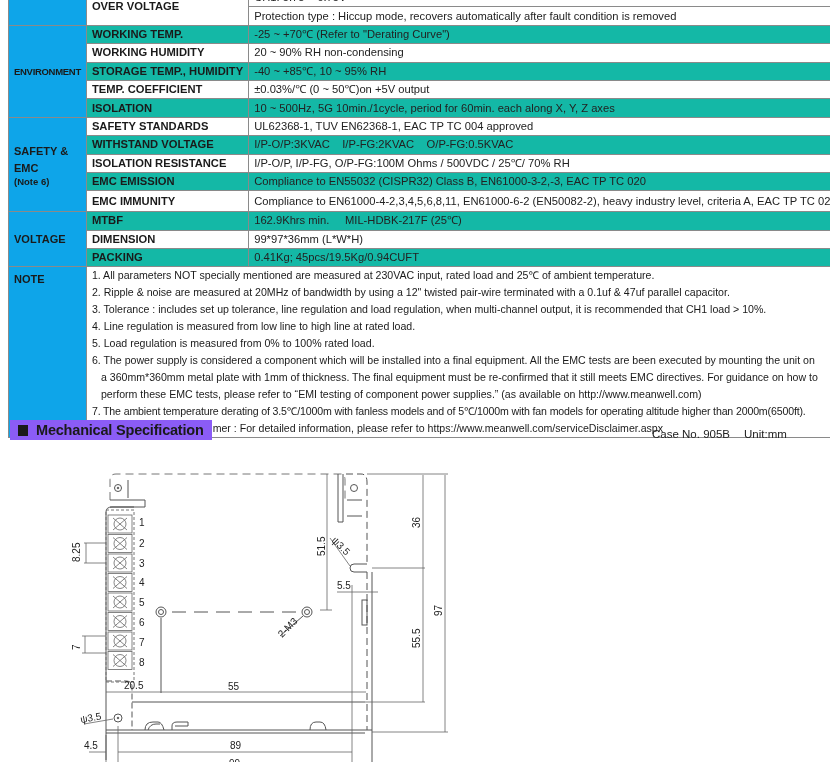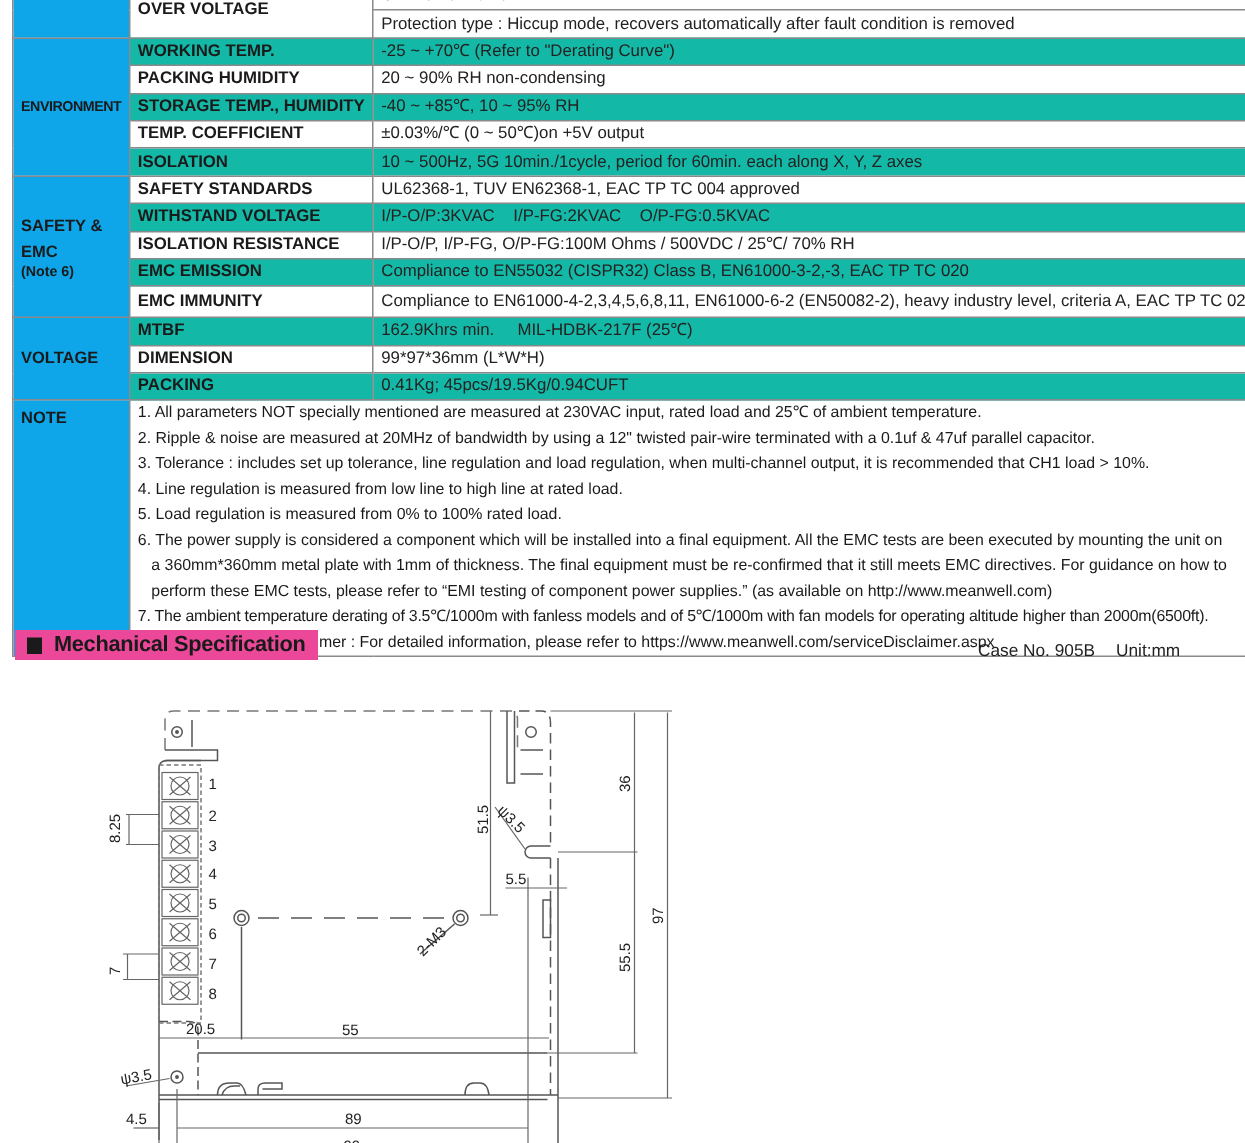--- a/index.html
+++ b/index.html
@@ -10,21 +10,21 @@
   .spec td { border:1px solid #8a8a8a; padding:0 5px; height:17.4px; line-height:17px; white-space:nowrap; }
   .spec td.grp { width:55px; font-weight:bold; font-size:11px; text-align:left; background:#0ea5e9; vertical-align:middle; }
   .spec td.grp.small { font-size:9.5px; transform-origin:left; letter-spacing:-0.3px; }
   .spec td.key { width:138px; font-weight:bold; font-size:11.2px; }
   .spec tr.g td.key, .spec tr.g td.val { background:#14b8a6; }
   .spec td.val { color:#222; }
   .spec td.note-lbl { vertical-align:top; padding-top:4px; font-weight:bold; }
   .notes { padding:3px 5px 3px 5px; line-height:13.2px; font-size:10.6px; white-space:normal; }
   .notes div.ind { padding-left:9px; }
   .grp .sub { display:block; font-weight:normal; font-size:9.5px; }
-  .mech-title { position:absolute; left:10px; top:420px; background:#ec4899; padding:2px 8px 2px 8px;
+  .mech-title { position:absolute; left:10px; top:420px; background:#8b5cf6; padding:2px 8px 2px 8px;
                 font-weight:bold; font-size:14.5px; display:flex; align-items:center; letter-spacing:-0.2px; }
   .mech-title .sq { width:10px; height:11px; background:#1a1a1a; margin-right:8px; display:inline-block; }
   .case { position:absolute; left:652px; top:428px; font-size:11.5px; color:#222; }
   .case span + span { margin-left:14px; }
   svg.draw { position:absolute; left:0; top:460px; }
   svg.draw text { font-family:"Liberation Sans", sans-serif; font-size:10px; fill:#222; }
 </style>
 </head>
 <body>
 
@@ -39,21 +39,21 @@
   <tr>
     <td class="val">Protection type : Hiccup mode, recovers automatically after fault condition is removed</td>
   </tr>
 
   <tr class="g">
     <td class="grp small" rowspan="5">ENVIRONMENT</td>
     <td class="key">WORKING TEMP.</td>
     <td class="val">-25 ~ +70℃ (Refer to "Derating Curve")</td>
   </tr>
   <tr>
-    <td class="key">PACKING HUMIDITY</td>
+    <td class="key">WORKING HUMIDITY</td>
     <td class="val">20 ~ 90% RH non-condensing</td>
   </tr>
   <tr class="g">
     <td class="key">STORAGE TEMP., HUMIDITY</td>
     <td class="val">-40 ~ +85℃, 10 ~ 95% RH</td>
   </tr>
   <tr>
     <td class="key">TEMP. COEFFICIENT</td>
     <td class="val">±0.03%/℃ (0 ~ 50℃)on +5V output</td>
   </tr>

